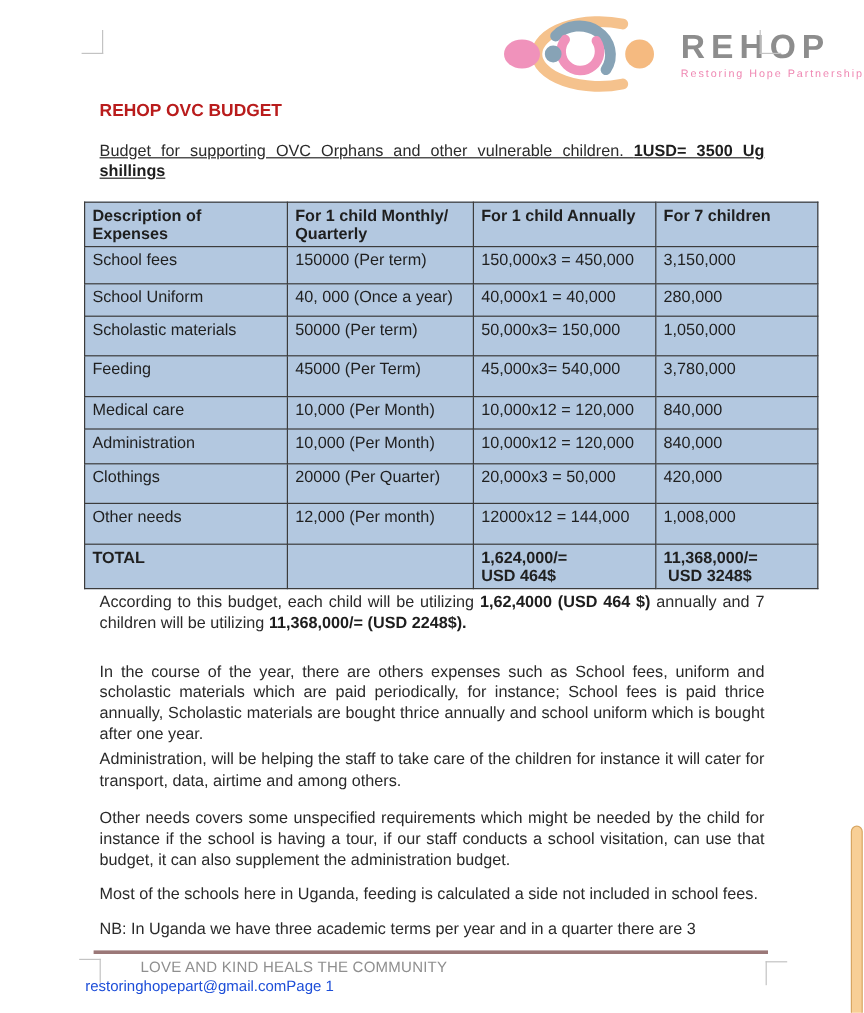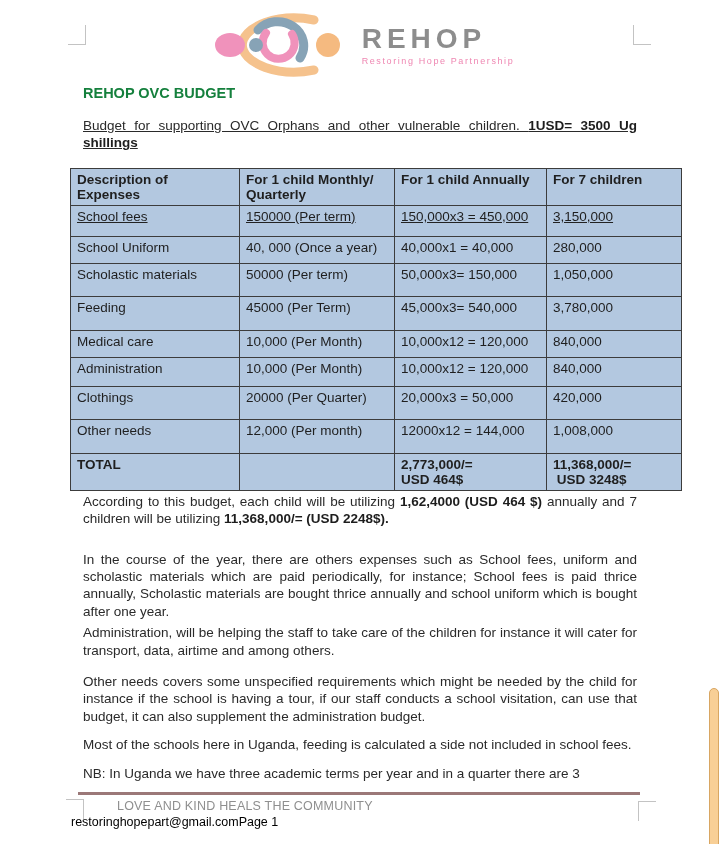--- a/index.html
+++ b/index.html
@@ -14,33 +14,33 @@
   .page { position:relative; width:720px; height:844px; }
 
   
   .corner { position:absolute; width:18px; height:20px; }
   .corner.tl { left:68px; top:25px;  border-right:1px solid #c3c3c3; border-bottom:1px solid #c3c3c3; }
   .corner.tr { left:633px; top:25px; border-left:1px solid #c3c3c3;  border-bottom:1px solid #c3c3c3; }
   .corner.bl { left:66px; top:799px; border-top:1px solid #c3c3c3;  border-right:1px solid #c3c3c3; }
   .corner.br { left:638px; top:801px; border-top:1px solid #c3c3c3; border-left:1px solid #c3c3c3; }
 
   header.logo-header {
-    display:flex; justify-content:center; align-items:center;
+    display:flex; justify-content:flex-end; align-items:center;
     padding-top:20px; height:70px;
   }
   .logo-text { margin-left:6px; }
   .logo-wordmark {
     font-size:28px; font-weight:bold; color:#8d8d8d; letter-spacing:5px; line-height:1;
   }
   .logo-tagline {
     font-size:9px; font-weight:normal; color:#ef87b2; letter-spacing:1.6px; margin-top:3px;
   }
 
   main.content { padding:0 83px; }
-  h1.doc-title { font-size:14.5px; font-weight:bold; color:#15803d; margin-top:16px; line-height:15px; }
+  h1.doc-title { font-size:14.5px; font-weight:bold; color:#b91c1c; margin-top:16px; line-height:15px; }
   .content p { font-size:13.5px; line-height:17.4px; text-align:justify; color:#2a2a2a; }
   p.intro { margin-top:16px;text-decoration:underline; }
   p.intro b, .content b { font-weight:bold; color:#1d1d1d; }
 
   table.budget {
     border-collapse:collapse;
     margin-left:-13px;
     margin-top:16px;
     width:611px;
     background:#b3c8e0;
@@ -51,21 +51,21 @@
     font-size:13.5px;
     text-align:left;
     vertical-align:top;
     padding:3px 6px;
     color:#1f1f1f;
     overflow:hidden;
     margin-top:16px;
   }
   table.budget th { font-weight:bold; }
   tr.r-h  { height:33px; }
-  tr.r-1  { height:31px;text-decoration:underline; }
+  tr.r-1  { height:31px; }
   tr.r-2  { height:27px; }
   tr.r-3  { height:33px; }
   tr.r-4  { height:34px; }
   tr.r-5  { height:27px; }
   tr.r-6  { height:29px; }
   tr.r-7  { height:33px; }
   tr.r-8  { height:34px; }
   tr.r-t  { height:20px; }
   tr.r-t td { font-weight:bold; white-space:pre-line; }
 
@@ -79,21 +79,21 @@
   .footer-line {
     position:absolute; left:78px; top:792px; width:562px; height:3px;
     background:#9b7878;
   }
   .footer-motto {
     position:absolute; left:117px; top:799px;
     font-size:12.5px; color:#8f8f8f; letter-spacing:0.2px;
   }
   .footer-contact {
     position:absolute; left:71px; top:815px;
-    font-size:12.5px; color:#000000;
+    font-size:12.5px; color:#1d4ed8;
   }
 
   .scrollbar-thumb {
     position:absolute; right:1px; top:688px; width:10px; height:160px;
     background:#f8cf96; border:1px solid #d8a662;
     border-radius:6px 6px 0 0;
   }
 </style>
 </head>
 <body>
@@ -183,21 +183,21 @@
       </tr>
       <tr class="r-8">
         <td>Other needs</td>
         <td>12,000 (Per month)</td>
         <td>12000x12 = 144,000</td>
         <td>1,008,000</td>
       </tr>
       <tr class="r-t">
         <td>TOTAL</td>
         <td></td>
-        <td>2,773,000/=
+        <td>1,624,000/=
 USD 464$</td>
         <td>11,368,000/=
 &nbsp;USD 3248$</td>
       </tr>
     </tbody>
       </table>
 
     <p class="p1"><span>According to this budget, each child will be utilizing </span><b>1,62,4000 (USD 464 $)</b><span> annually and 7 children will be utilizing </span><b>11,368,000/= (USD 2248$).</b></p>
 
     <p class="p2">In the course of the year, there are others expenses such as School fees, uniform and scholastic materials which are paid periodically, for instance; School fees is paid thrice annually, Scholastic materials are bought thrice annually and school uniform which is bought after one year.</p>

